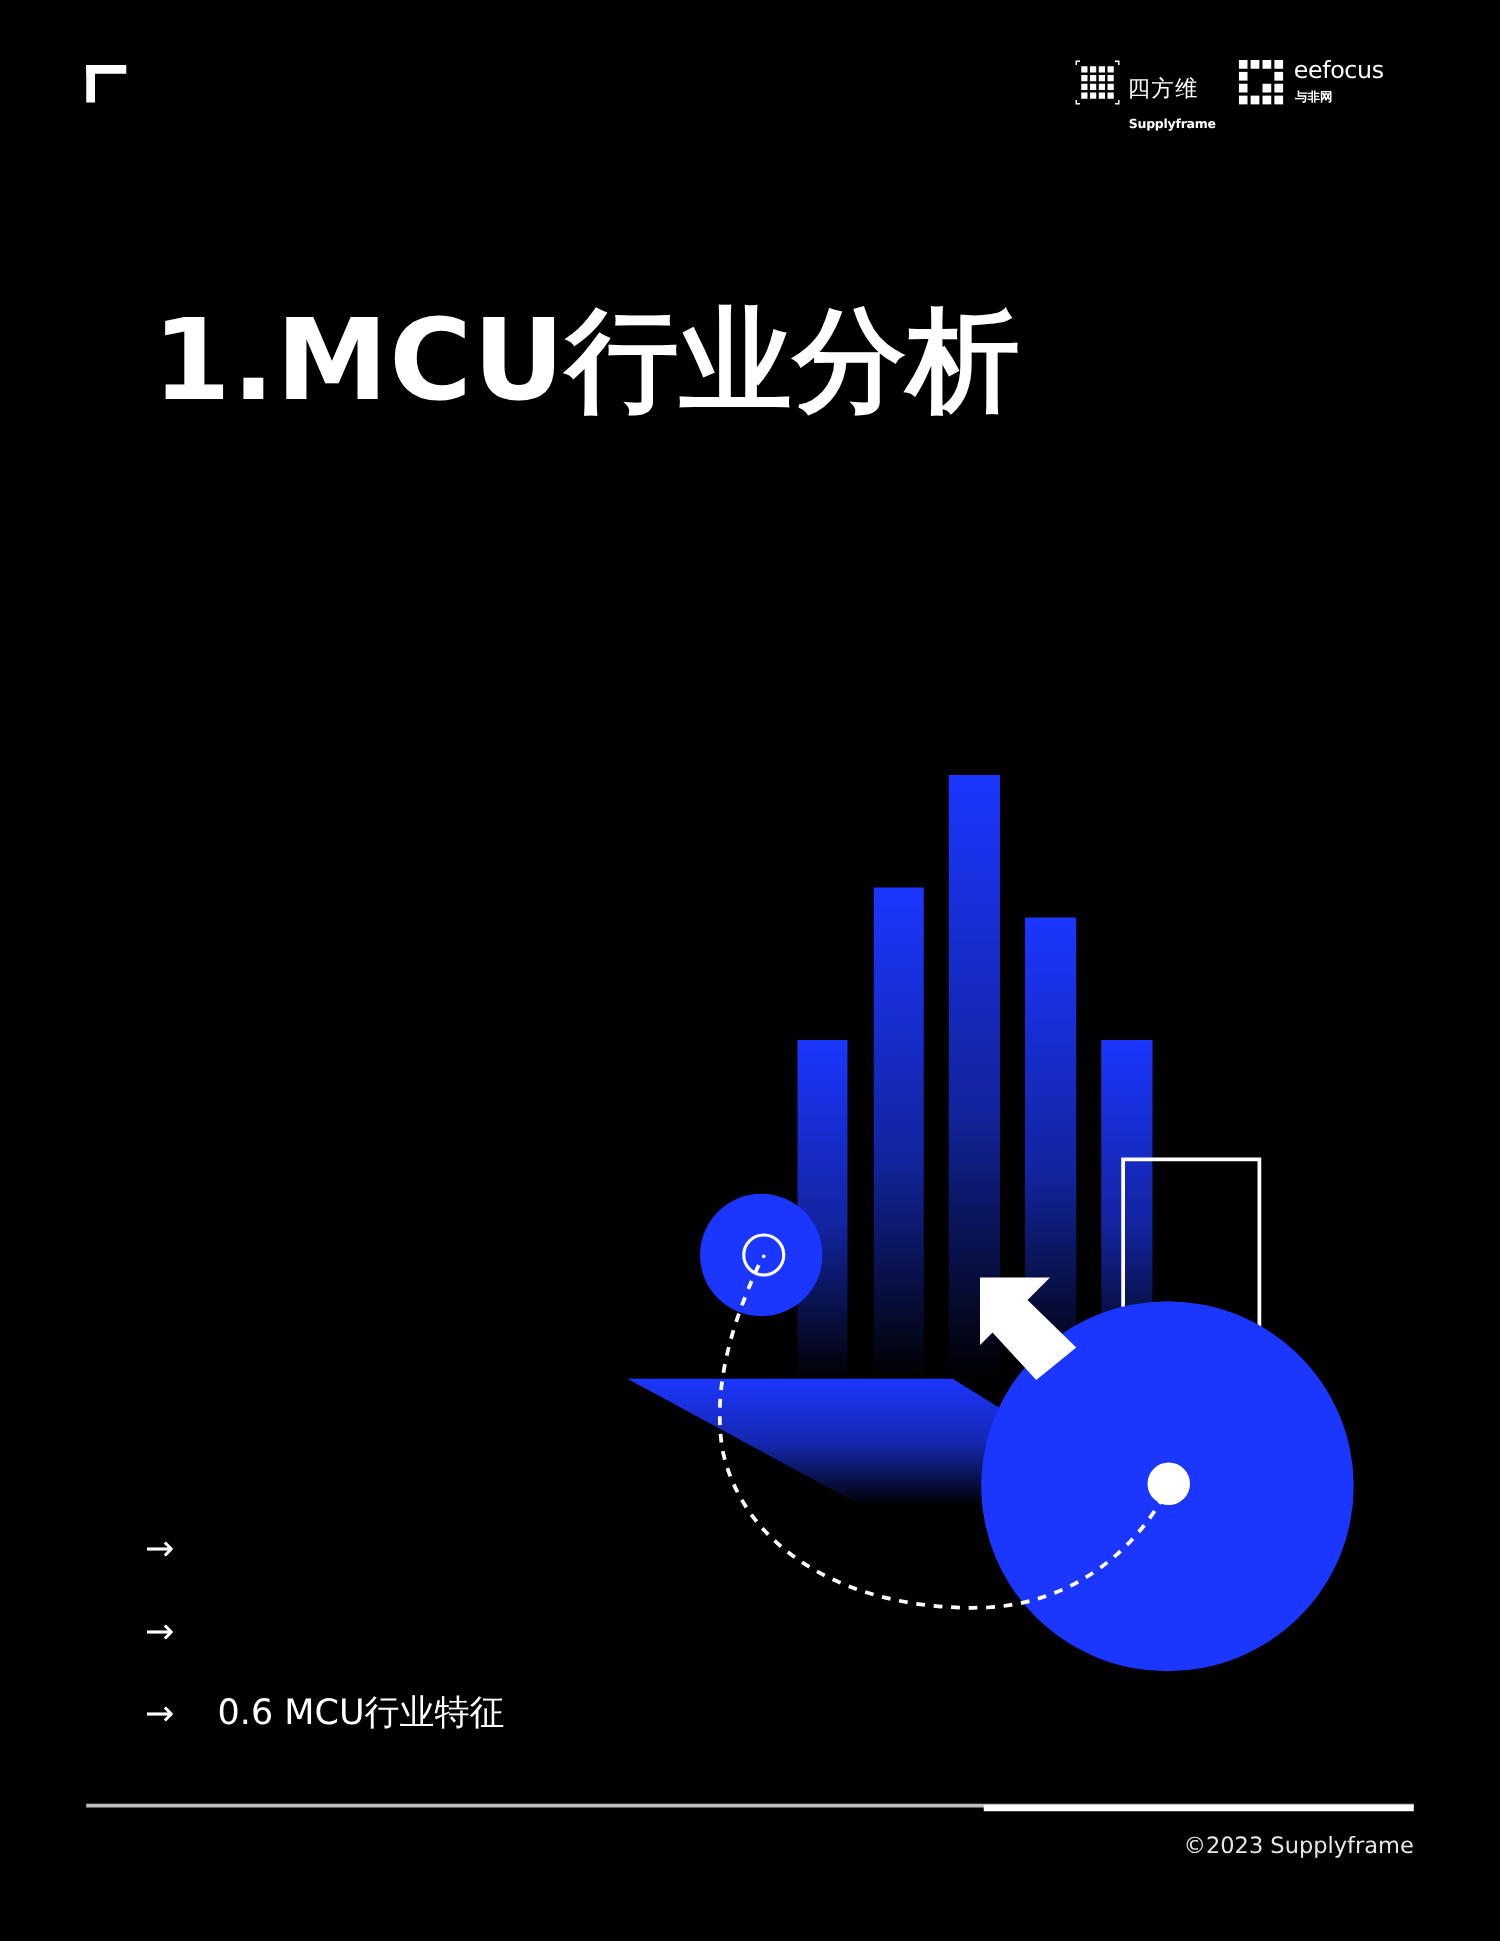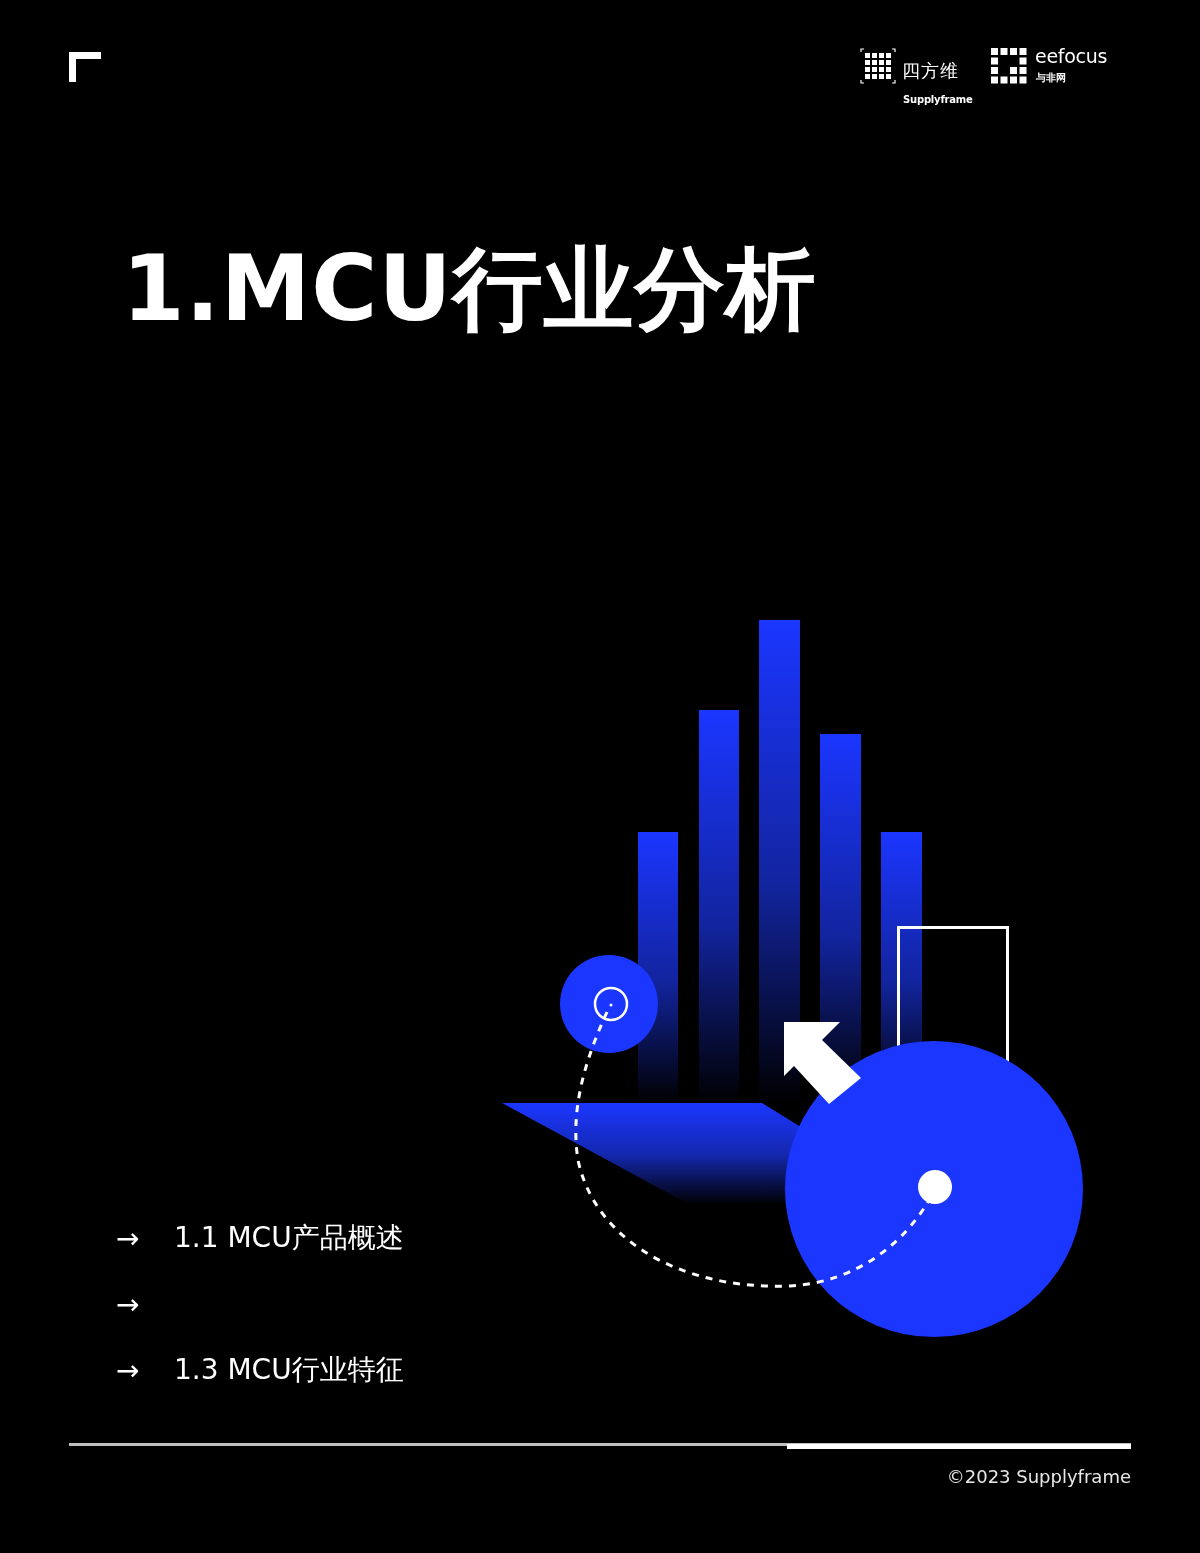--- a/index.html
+++ b/index.html
@@ -133,26 +133,25 @@
 
     <path d="M607,1012 C585,1060 570,1110 578,1160 C595,1240 680,1290 790,1286 C860,1282 905,1240 928,1202" fill="none" stroke="#fff" stroke-width="3" stroke-dasharray="7,7"></path>
 
     <polygon points="784,1022 840,1022 822,1040 861,1078 829,1104 794,1066 784,1076" fill="#fff"></polygon>
   </svg>
 </div>
 
 <div class="toc">
   <div class="toc-item">
     <span class="arrow">→</span>
-    <span class="label">1.1 MCU产品概述</span>
   </div>
   <div class="toc-item">
     <span class="arrow">→</span>
   </div>
   <div class="toc-item">
     <span class="arrow">→</span>
-    <span class="label">1.3 MCU行业特征</span>
+    <span class="label">0.6 MCU行业特征</span>
   </div>
 </div>
 
 <div class="rule-thin"></div>
 <div class="rule-thick"></div>
 <div class="footer">©2023 Supplyframe</div>
 
 </body></html>

